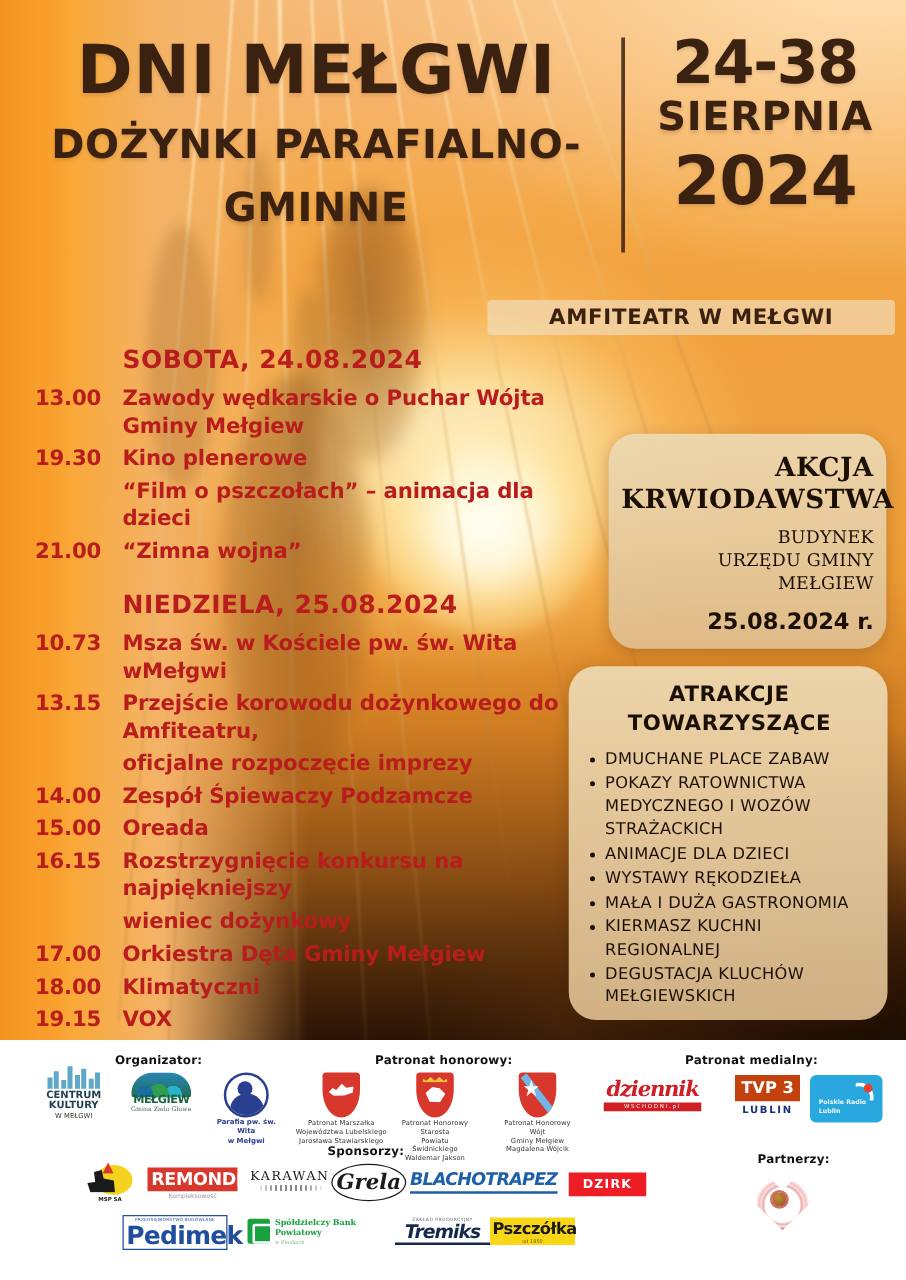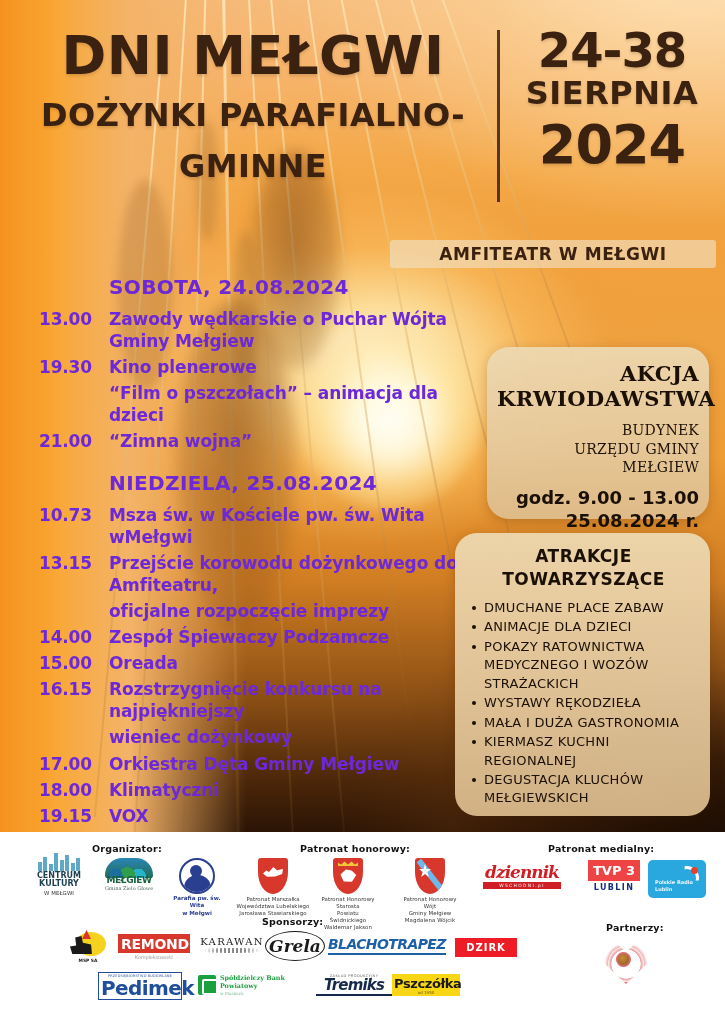--- a/index.html
+++ b/index.html
@@ -171,23 +171,23 @@
     color: #3b2110;
     font-family: "DejaVu Sans", sans-serif;
     font-weight: 700;
     font-size: 17px;
     letter-spacing: 0.6px;
   }
 
   
   .schedule {
     position: absolute;
-    left: 11px; top: 275px;
+    left: 0; top: 275px;
     width: 470px;
-    color: #6d28d9;
+    color: #b91c1c;
   }
   .day-head {
     font-family: "DejaVu Sans", sans-serif;
     font-weight: 700;
     font-size: 20px;
     letter-spacing: 0.4px;
     margin-left: 98px;
     margin-bottom: 9px;
   }
   .day-head.second { margin-top: 18px; }
@@ -515,21 +515,21 @@
     font-family: "DejaVu Serif", serif; font-weight: 700; font-style: italic;
     font-size: 17px; color: #cf1f24; letter-spacing: -1px; line-height: 1;
   }
   .md-dz .bar {
     background: #cf1f24; color: #fff; font-family: "DejaVu Sans", sans-serif;
     font-size: 4.4px; letter-spacing: 1.4px; margin-top: 1px; padding: 1px 0;
   }
 
   .md-tvp { width: 72px; text-align: center; }
   .md-tvp .box {
-    background: #ef4444; color: #fff; display: inline-flex; align-items: center; gap: 2px;
+    background: #c2410c; color: #fff; display: inline-flex; align-items: center; gap: 2px;
     padding: 3px 5px; font-family: "DejaVu Sans", sans-serif; font-weight: 700; font-size: 13px;
   }
   .md-tvp .cap {
     font-family: "DejaVu Sans", sans-serif; font-weight: 700; font-size: 8px;
     color: #15307a; letter-spacing: 1.4px; margin-top: 2px;
   }
 
   .md-prl { width: 58px; height: 38px; background: #29a8e0; border-radius: 5px; position: relative; }
   .md-prl .arc {
     position: absolute; right: 7px; top: 6px; width: 24px; height: 24px;
@@ -681,34 +681,33 @@
   <div class="card card-blood">
     <div class="blood-title">
       <div>AKCJA</div>
       <div>KRWIODAWSTWA</div>
     </div>
     <div class="blood-place">
       <div>BUDYNEK</div>
       <div>URZĘDU GMINY MEŁGIEW</div>
     </div>
     <div class="blood-hours">
-      <div>godz. 9.00 - 13.00</div>
       <div>25.08.2024 r.</div>
     </div>
   </div>
 
   <div class="card card-attr">
     <div class="attr-title">
       <div>ATRAKCJE</div>
       <div>TOWARZYSZĄCE</div>
     </div>
     <ul class="attr-list">
       <li>DMUCHANE PLACE ZABAW</li>
+      <li>POKAZY RATOWNICTWA MEDYCZNEGO I WOZÓW STRAŻACKICH</li>
       <li>ANIMACJE DLA DZIECI</li>
-      <li>POKAZY RATOWNICTWA MEDYCZNEGO I WOZÓW STRAŻACKICH</li>
       <li>WYSTAWY RĘKODZIEŁA</li>
       <li>MAŁA I DUŻA GASTRONOMIA</li>
       <li>KIERMASZ KUCHNI REGIONALNEJ</li>
       <li>DEGUSTACJA KLUCHÓW MEŁGIEWSKICH</li>
     </ul>
   </div>
 
   <div class="footer">
 
     <div class="f-label" style="left:92px; top:11px;">Organizator:</div>

